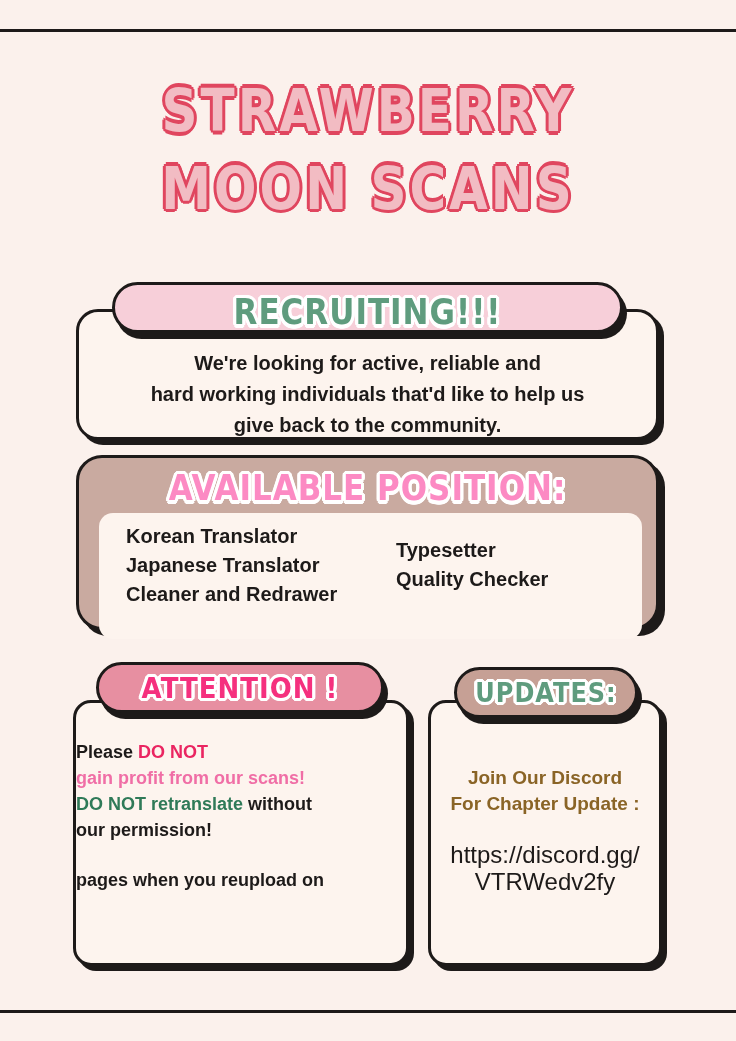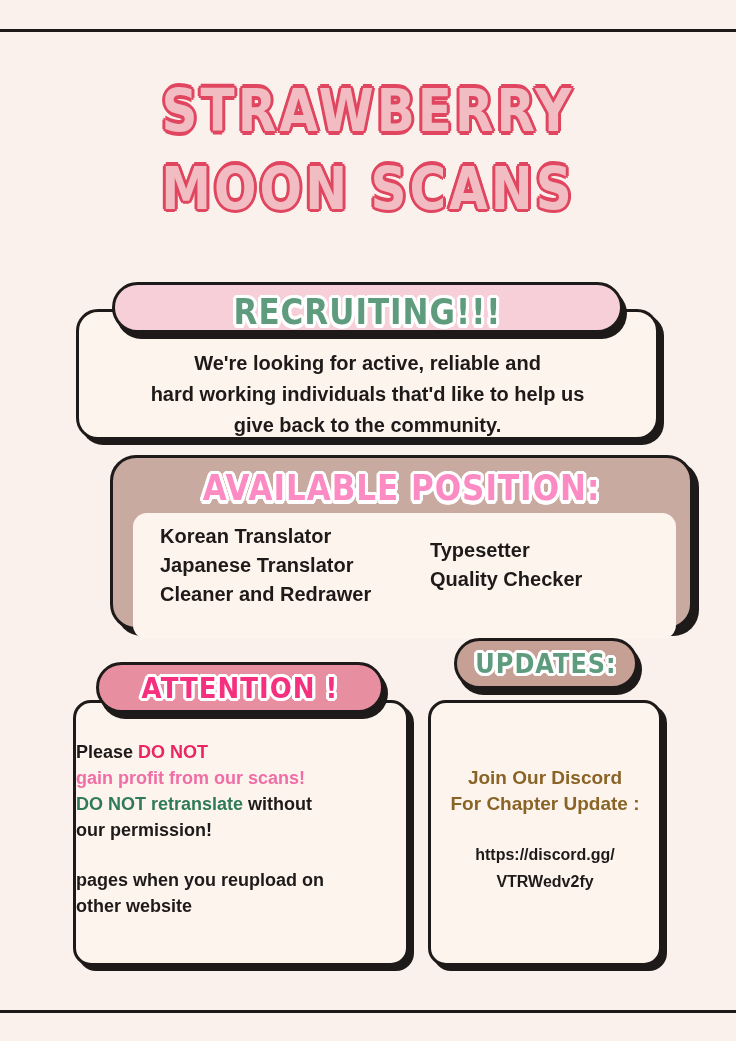--- a/index.html
+++ b/index.html
@@ -56,21 +56,21 @@
       -1px -3px 0 #fff, 1px -3px 0 #fff, -1px 3px 0 #fff, 1px 3px 0 #fff;
   }
 
   
   .rec-card{left:76px; top:309px; width:583px; height:131px; padding-top:36px; text-align:center;}
   .rec-card p{font-weight:bold; font-size:20px; line-height:31px;}
   .rec-pill{left:112px; top:282px; width:511px; height:51px; background:var(--pink-pill);align-items:flex-end;}
   .rec-pill .bubble{font-size:31px; color:var(--green-bubble);}
 
   
-  .pos-card{left:76px; top:455px; width:583px; height:175px; border-radius:26px; box-shadow:6px 6px 0 var(--ink); background:var(--taupe); text-align:center;margin-left:34px;}
+  .pos-card{left:76px; top:455px; width:583px; height:175px; border-radius:26px; box-shadow:6px 6px 0 var(--ink); background:var(--taupe); text-align:center;}
   .pos-banner{display:inline-block; margin-top:12px; font-size:31px; color:var(--pink-bubble);}
   .pos-inner{
     position:absolute; left:20px; top:55px; width:543px; height:126px;
     background:var(--panel); border-radius:14px; text-align:left;
   }
   .pos-col{position:absolute; list-style:none; font-weight:bold; font-size:20px; line-height:29px;}
   .pos-col.left{left:27px; top:9px;}
   .pos-col.right{left:297px; top:23px;}
 
   
@@ -79,22 +79,22 @@
   .att-gap{height:24px;}
   .att-pill{left:96px; top:662px; width:288px; height:51px; background:var(--dark-pink-pill);}
   .att-pill .bubble{font-size:26px; color:var(--hotpink);}
   .c-ink{color:var(--ink);} .c-crimson{color:var(--crimson);}
   .c-pink{color:var(--pink-text);} .c-green{color:var(--green-text);}
   .c-dgreen{color:var(--dark-green);}
 
   
   .upd-card{left:428px; top:700px; width:234px; height:266px; border-radius:18px; padding-top:62px; text-align:center;}
   .upd-card .heading{font-weight:bold; font-size:19px; line-height:26px; color:var(--brown);}
-  .upd-url{margin-top:24px; font-weight:bold; font-size:16px; line-height:27px; color:var(--ink);}
-  .upd-pill{left:454px; top:638px; width:184px; height:51px; background:var(--taupe-pill);}
+  .upd-url{margin-top:24px; font-weight:normal; font-size:24px; line-height:27px; color:var(--ink);}
+  .upd-pill{left:454px; top:667px; width:184px; height:51px; background:var(--taupe-pill);}
   .upd-pill .bubble{font-size:24px; color:var(--green-bubble);}
 </style>
 </head>
 <body>
 
 <div id="page">
 
   <div class="hline top"></div>
 
   <header class="title">
@@ -126,21 +126,20 @@
     </div>
   </section>
 
   <section class="card att-card">
     <div class="line"><span class="c-ink">Please </span><span class="c-crimson">DO NOT</span></div>
     <div class="line c-pink">gain profit from our scans!</div>
     <div class="line"><span class="c-green">DO NOT retranslate</span><span class="c-ink"> without</span></div>
     <div class="line c-ink">our permission!</div>
     <div class="att-gap"></div>
     <div class="line c-ink">pages when you reupload on</div>
-    <div class="line c-ink">other website</div>
   </section>
   <div class="pill att-pill">
     <span class="bubble">ATTENTION !</span>
   </div>
 
   <section class="card upd-card">
     <p class="heading">Join Our Discord</p>
     <p class="heading">For Chapter Update :</p>
     <div class="upd-url">
       <div>https://discord.gg/</div>

